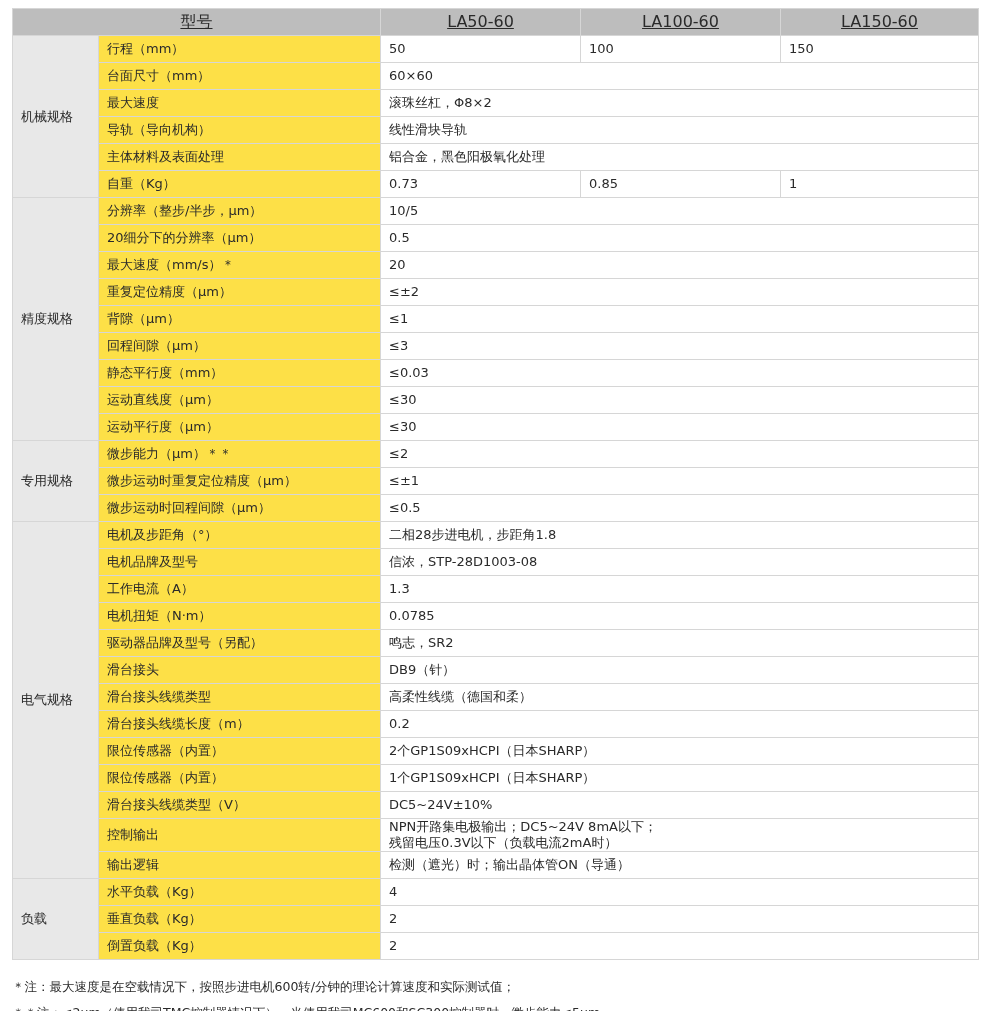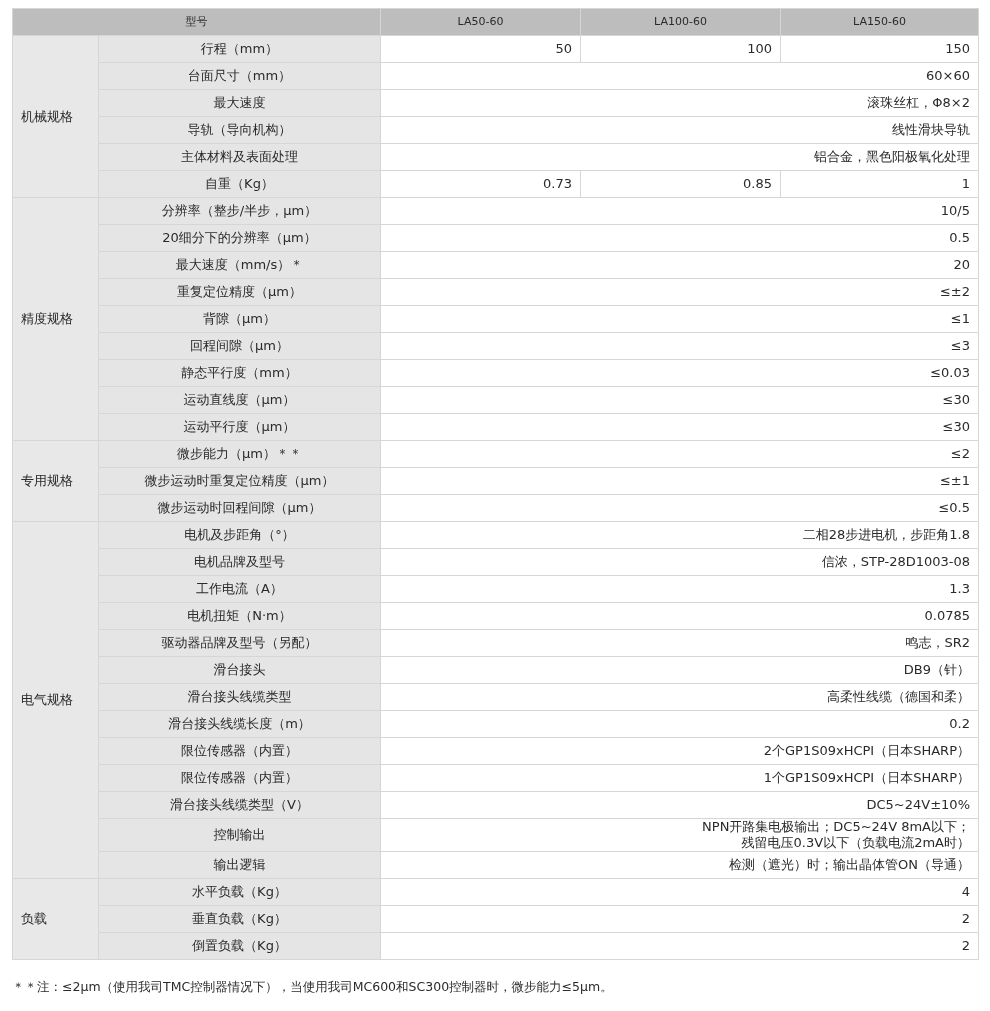--- a/index.html
+++ b/index.html
@@ -39,42 +39,43 @@
   col.c-item  { width: 282px; }
   col.c-v1    { width: 200px; }
   col.c-v2    { width: 200px; }
   col.c-v3    { width: 198px; }
 
   thead th {
     background: #bdbdbd;
     color: #1c1c1c;
     font-weight: bold;
     height: 32px;
-    font-size: 11px;
+    font-size: 16px;
     text-align: center;
     border: 1px solid #c9c9c9;
+    text-decoration: underline;
   }
   thead th.model-head {
     background: #bdbdbd;
   }
   td.group {
     background: #e8e8e8;
     font-weight: bold;
     text-align: left;
     color: #1f1f1f;
     font-size: 13px;
   }
   td.item {
-    background: #e5e5e5;
-    text-align: center;
+    background: #fde047;
+    text-align: left;
     color: #2b2b2b;
   }
   td.val {
     background: #ffffff;
-    text-align: right;
+    text-align: left;
   }
   td.multiline {
     height: 44px;
     line-height: 18px;
   }
   .notes {
     margin-top: 14px;
     font-size: 12.5px;
     line-height: 26px;
     color: #2a2a2a;
@@ -247,16 +248,17 @@
           <td class="val" colspan="3">2</td>
         </tr>
         <tr>
           <td class="item">倒置负载（Kg）</td>
           <td class="val" colspan="3">2</td>
         </tr>
       </tbody>
   </table>
 
   <div class="notes">
+    <div>＊注：最大速度是在空载情况下，按照步进电机600转/分钟的理论计算速度和实际测试值；</div>
     <div>＊＊注：≤2μm（使用我司TMC控制器情况下），当使用我司MC600和SC300控制器时，微步能力≤5μm。</div>
   </div>
 
 </div>
 
 </body></html>

